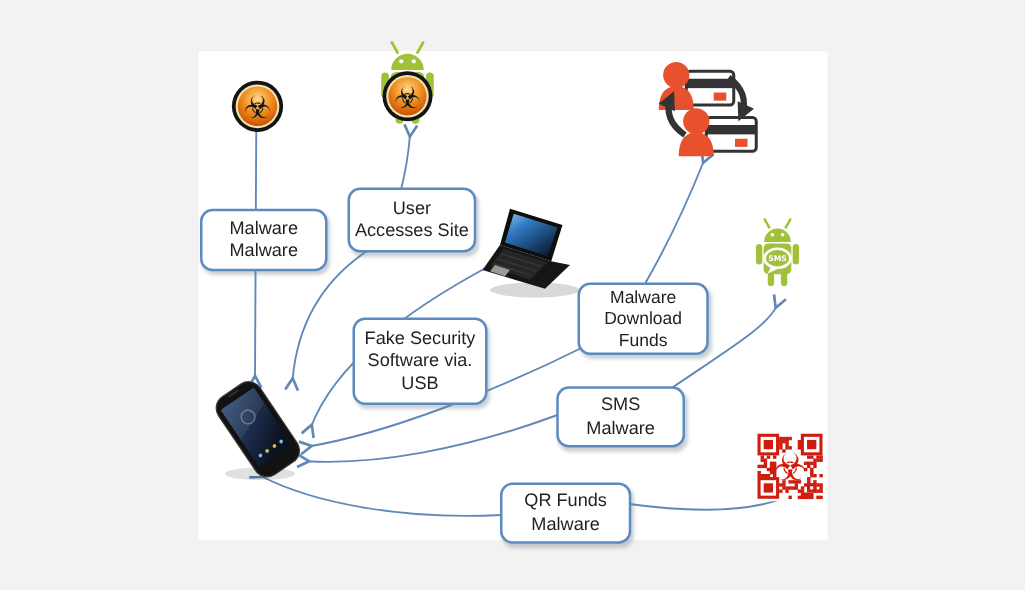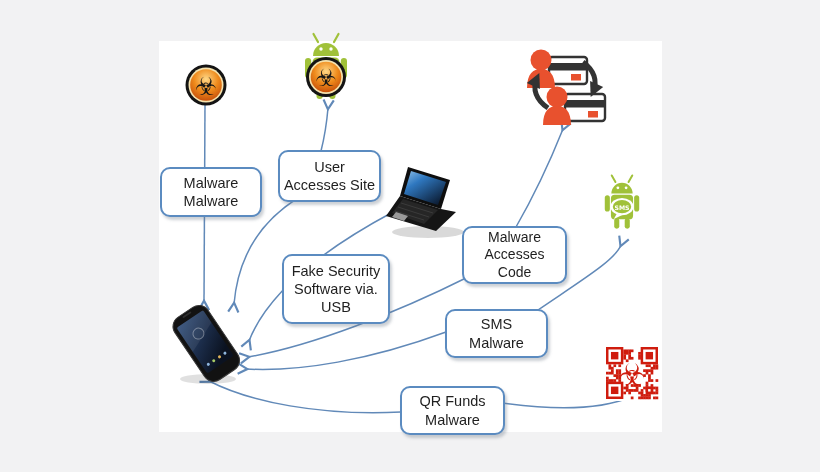--- a/index.html
+++ b/index.html
@@ -307,22 +307,22 @@
     <span>USB</span>
   </div>
 
   <div class="box" style="left:278px;top:150px;width:99px;height:48px">
     <span>User</span>
     <span>Accesses Site</span>
   </div>
 
   <div class="box" style="left:462px;top:226px;width:101px;height:54px;font-size:14px">
     <span>Malware</span>
-    <span>Accesses</span>
-    <span>Code</span>
+    <span>Download</span>
+    <span>Funds</span>
   </div>
 
   <div class="box" style="left:445px;top:309px;width:99px;height:45px">
     <span>SMS</span>
     <span>Malware</span>
   </div>
 
   <div class="box" style="left:400px;top:386px;width:101px;height:45px">
     <span>QR Funds</span>
     <span>Malware</span>

